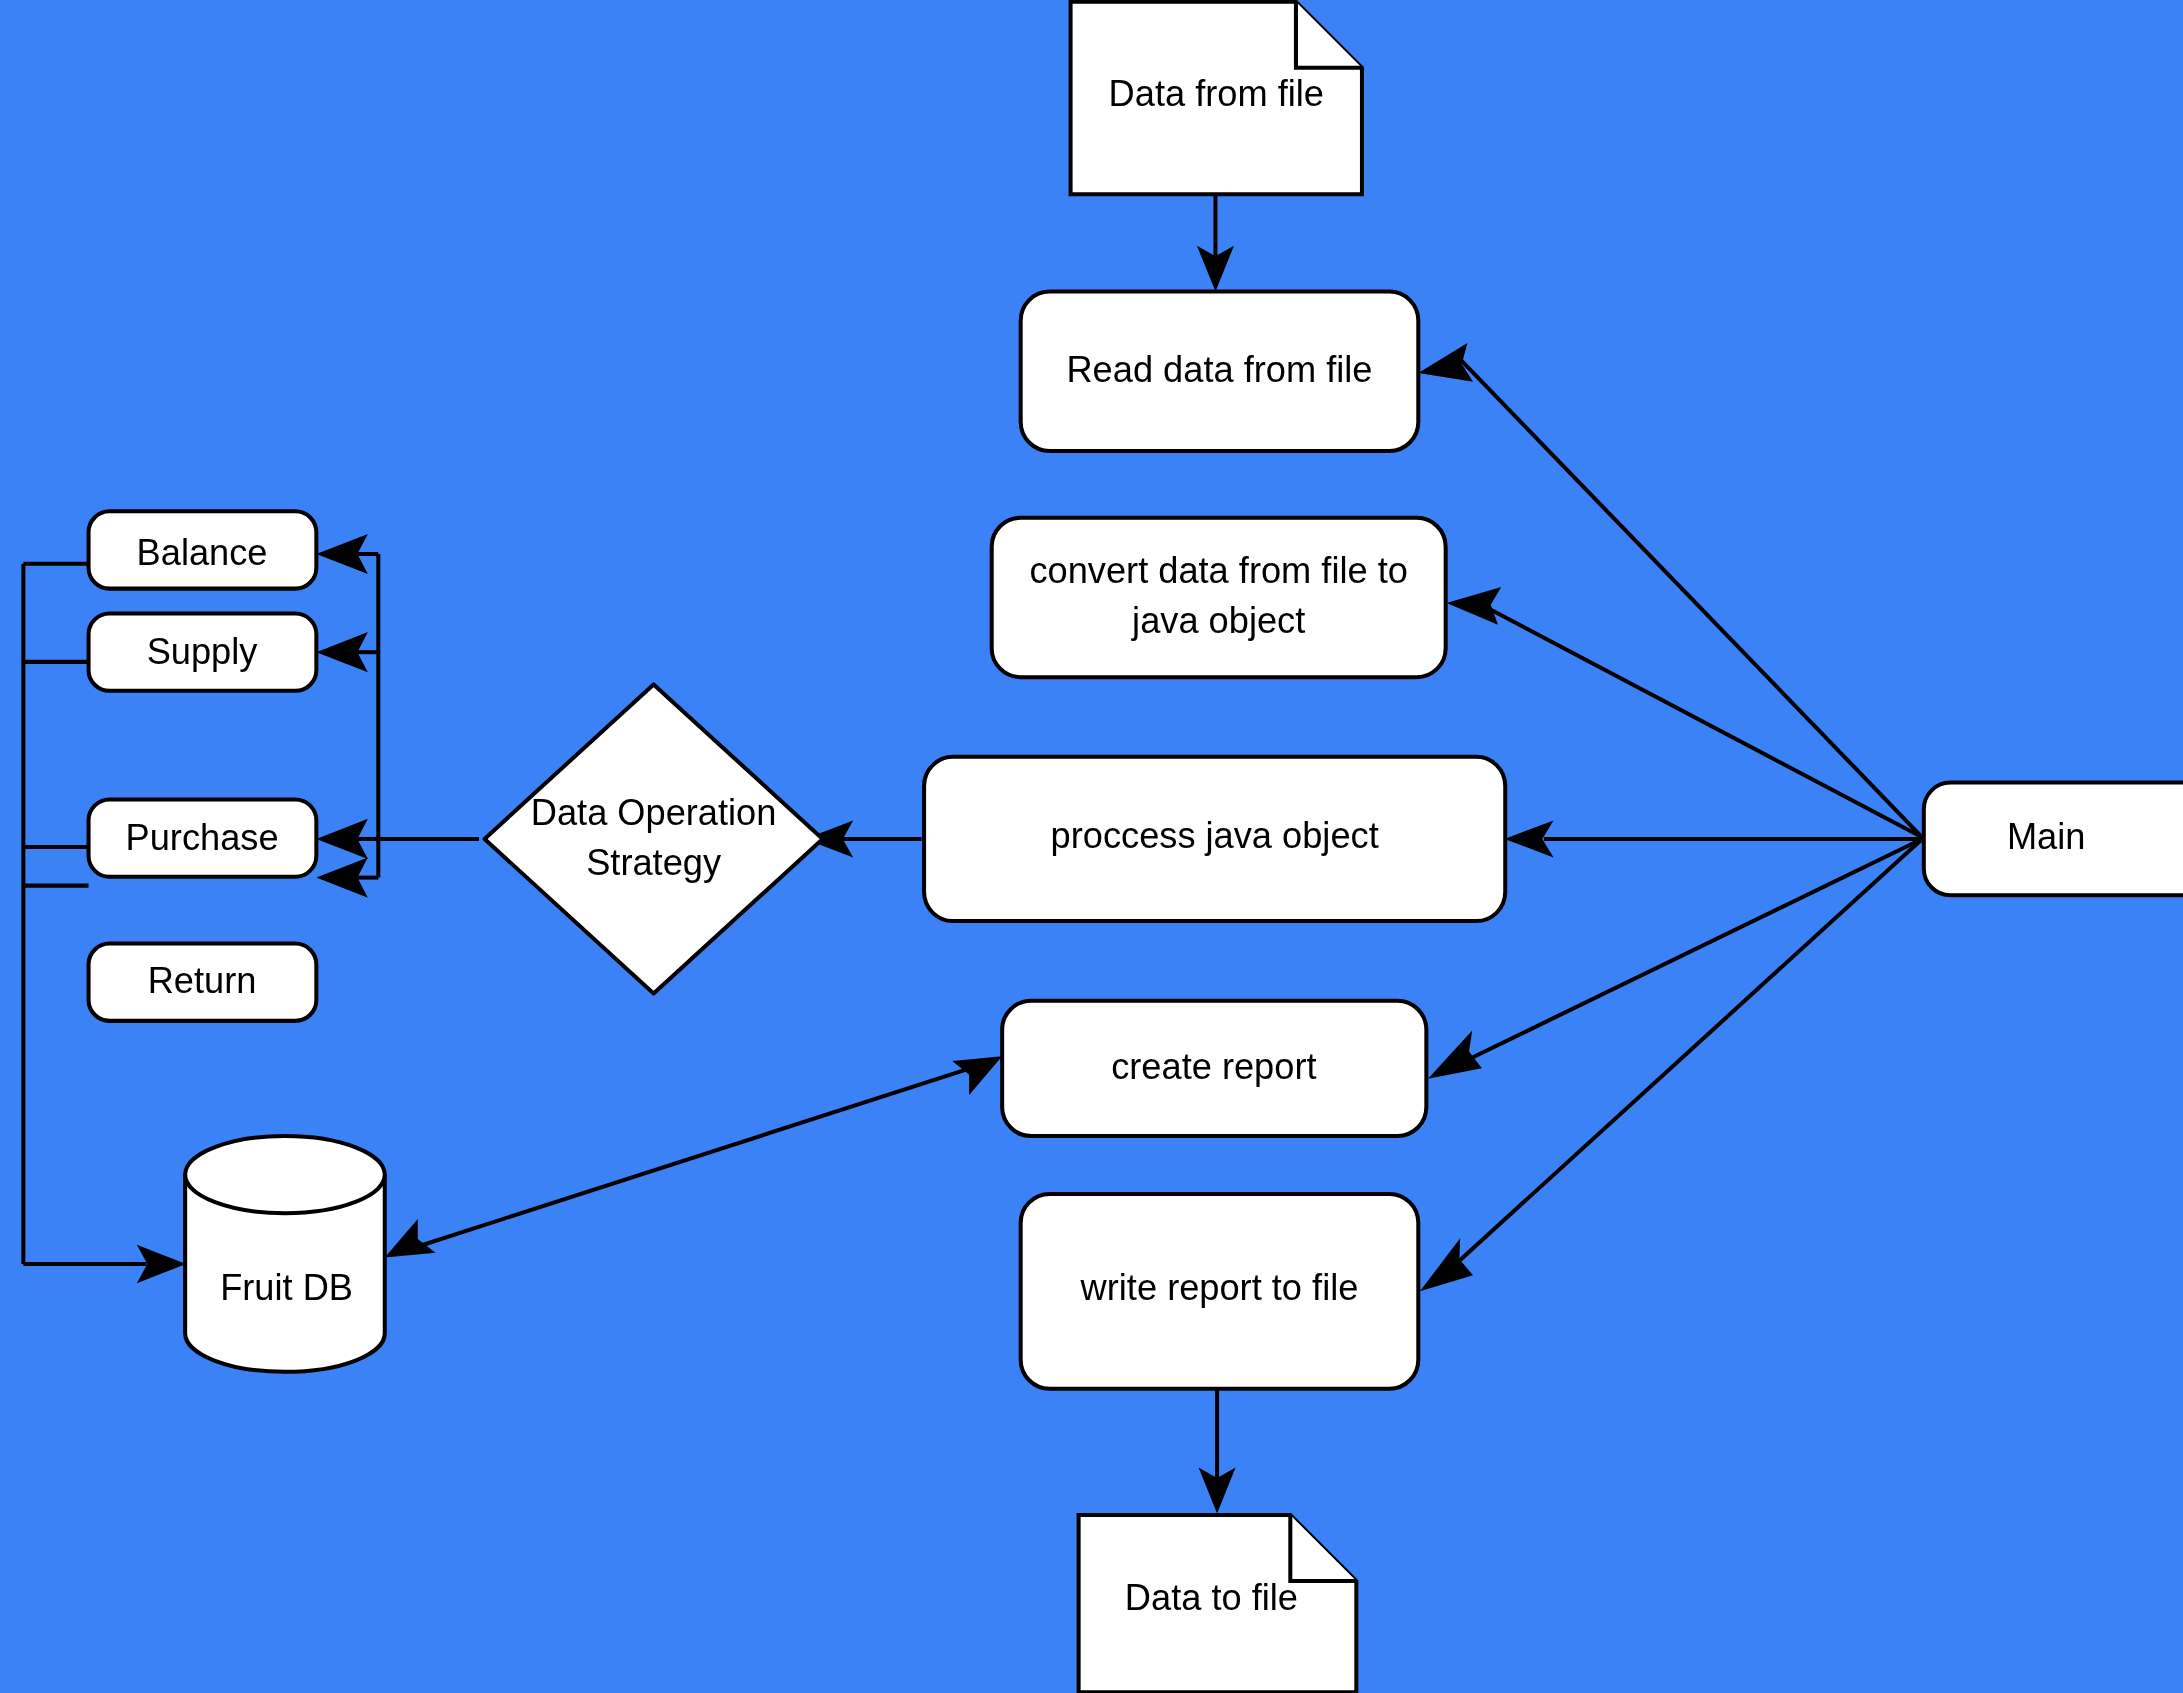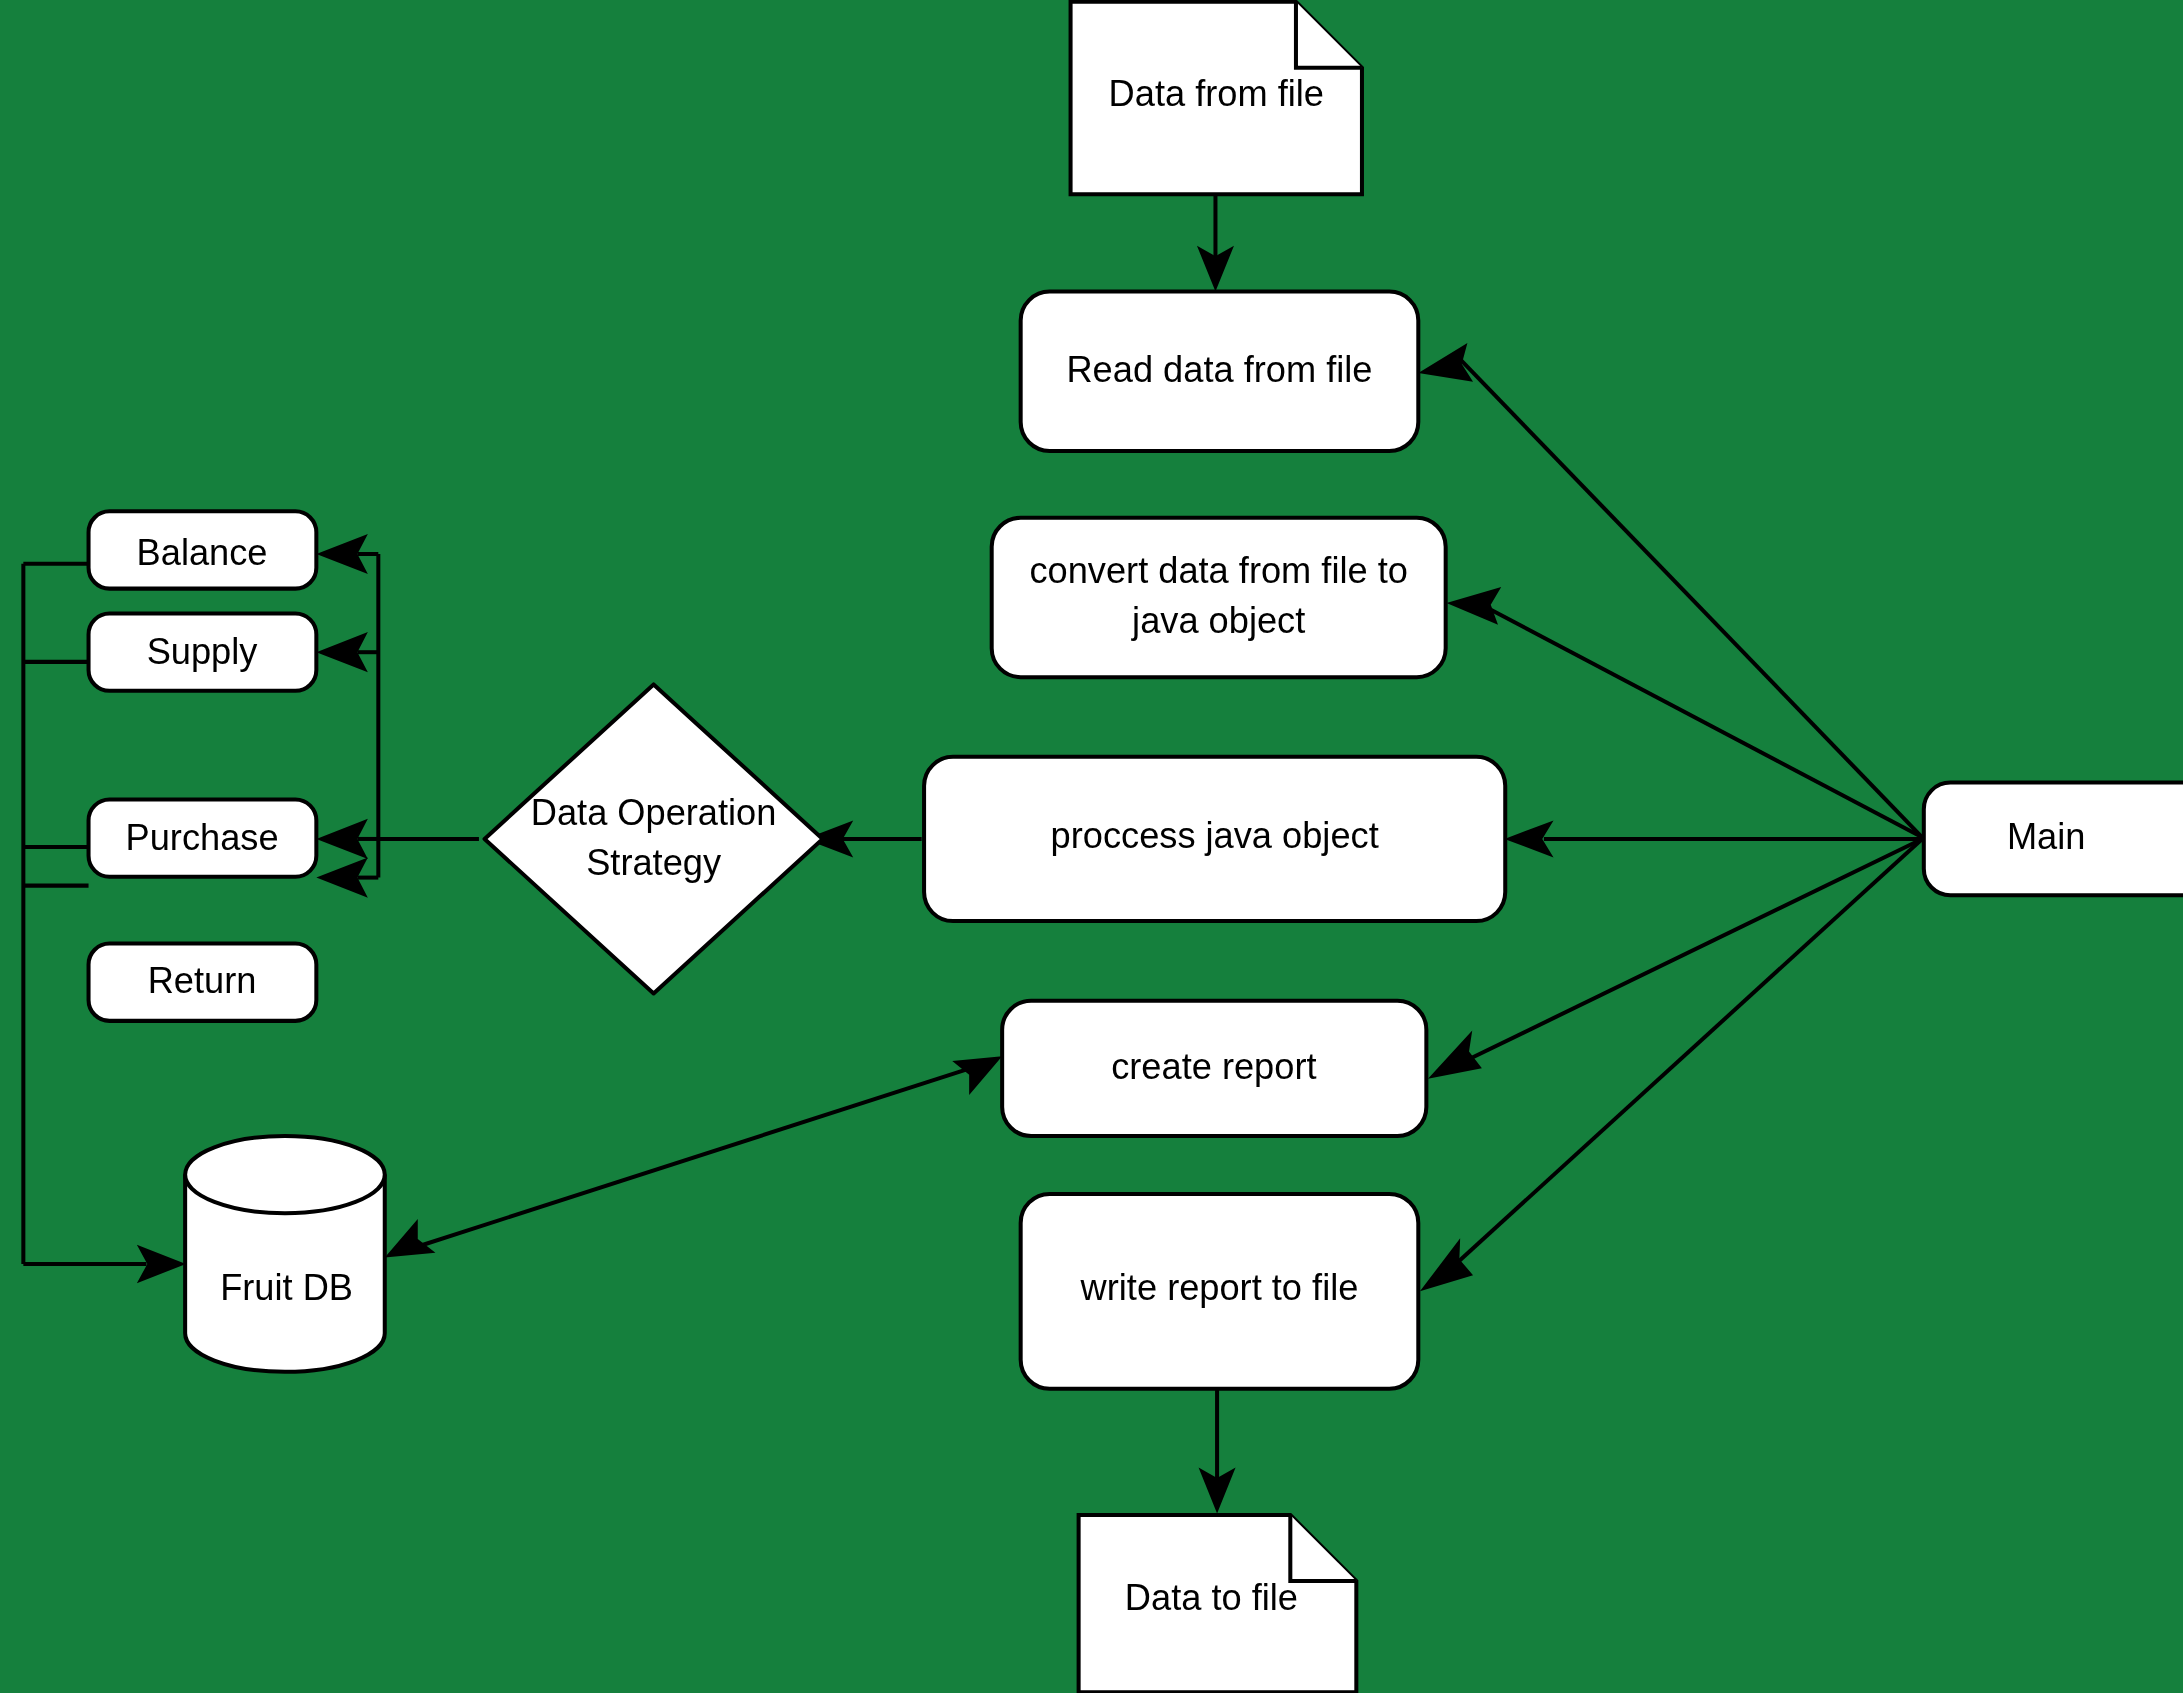--- a/index.html
+++ b/index.html
@@ -4,21 +4,21 @@
 <style>
   html, body {
     margin: 0;
     padding: 0;
     background: #ffffff;
   }
   #canvas-wrap {
     position: relative;
     width: 2183px;
     height: 1694px;
-    background: #15803d;
+    background: #3b82f6;
     overflow: hidden;
     font-family: "Liberation Sans", sans-serif;
   }
   svg#diagram {
     position: absolute;
     left: 0;
     top: 0;
     width: 2183px;
     height: 1694px;
     display: block;

